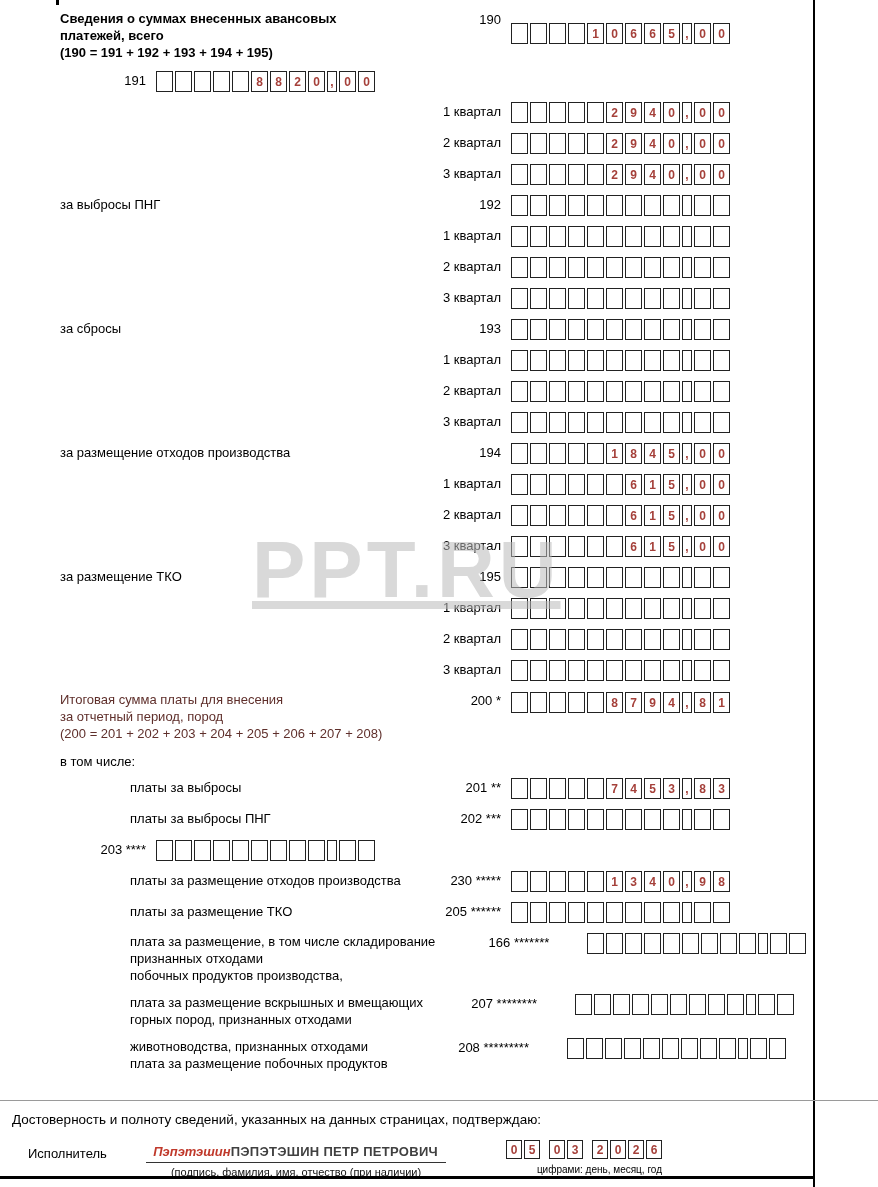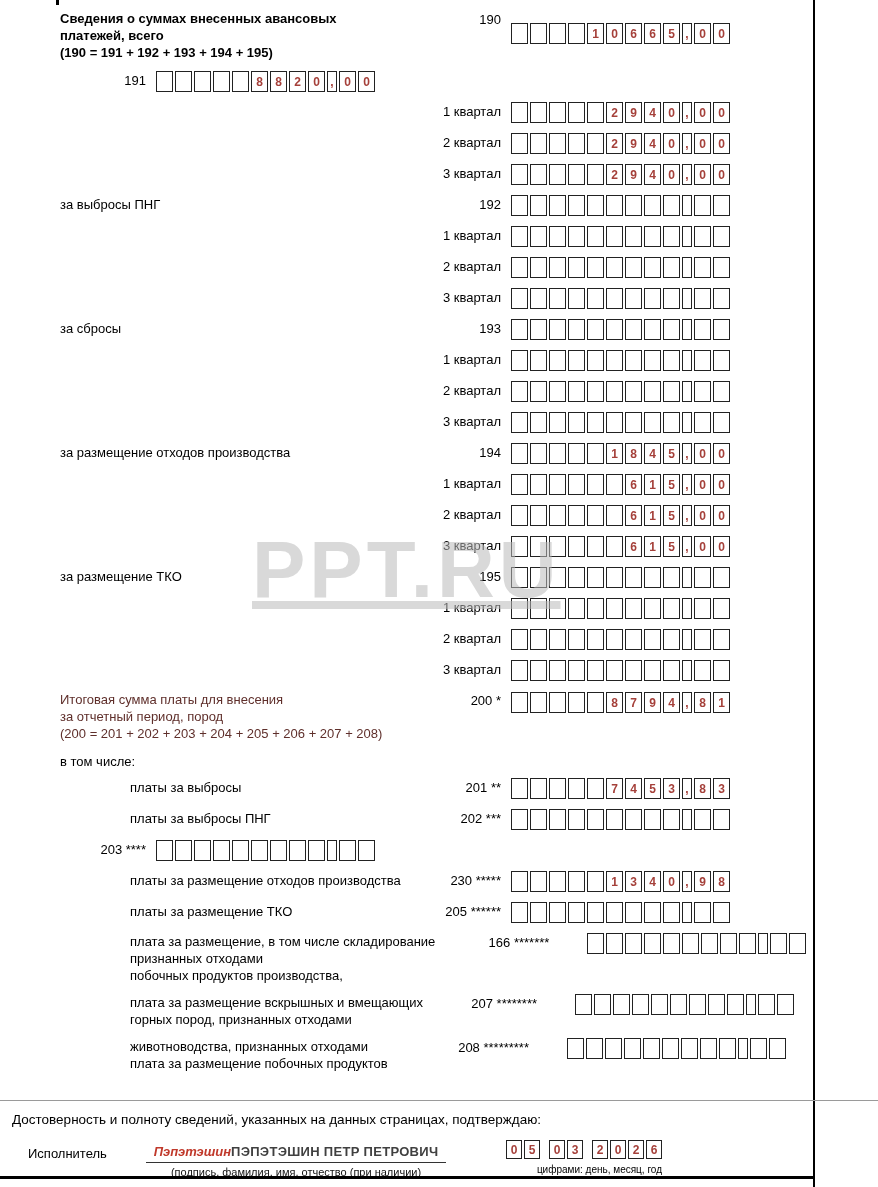--- a/index.html
+++ b/index.html
@@ -39,21 +39,21 @@
   #sep-line{position:absolute;top:1100px;left:0;width:878px;height:1px;background:#9a9a9a;}
   #bottom-line{position:absolute;top:1176px;left:0;width:815px;height:3px;background:#000;}
   #right-border{position:absolute;top:0;left:813px;width:2px;height:1187px;background:#000;}
   #top-tick{position:absolute;top:0;left:56px;width:3px;height:5px;background:#000;}
 
   #confirm-text{position:absolute;top:1112px;left:12px;font-size:13.5px;}
   #executor-row{position:absolute;top:1140px;left:0;display:flex;align-items:flex-start;margin-left:28px;}
   #executor-label{flex:0 0 118px;font-size:13px;padding-top:6px;}
   .sig-wrap{width:300px;}
   .sig-line{
-    border-bottom:1px solid #333;display:flex;justify-content:center;
+    border-bottom:1px solid #333;display:flex;justify-content:flex-end;
     padding:4px 8px 3px 8px;font-size:13px;white-space:nowrap;
   }
   .sig-script{font-style:italic;font-weight:bold;color:#c0392b;}
   .sig-name{color:#404040;font-weight:bold;letter-spacing:0.3px;}
   .sig-hint{font-size:11px;text-align:center;margin-top:3px;color:#111;white-space:nowrap;}
   .date-wrap{margin-left:60px;}
   .date-groups{display:flex;gap:9px;}
   .dgroup{display:flex;}
   .dcell{
     width:14px;height:17px;border:1px solid #222;margin-right:2px;flex:none;

